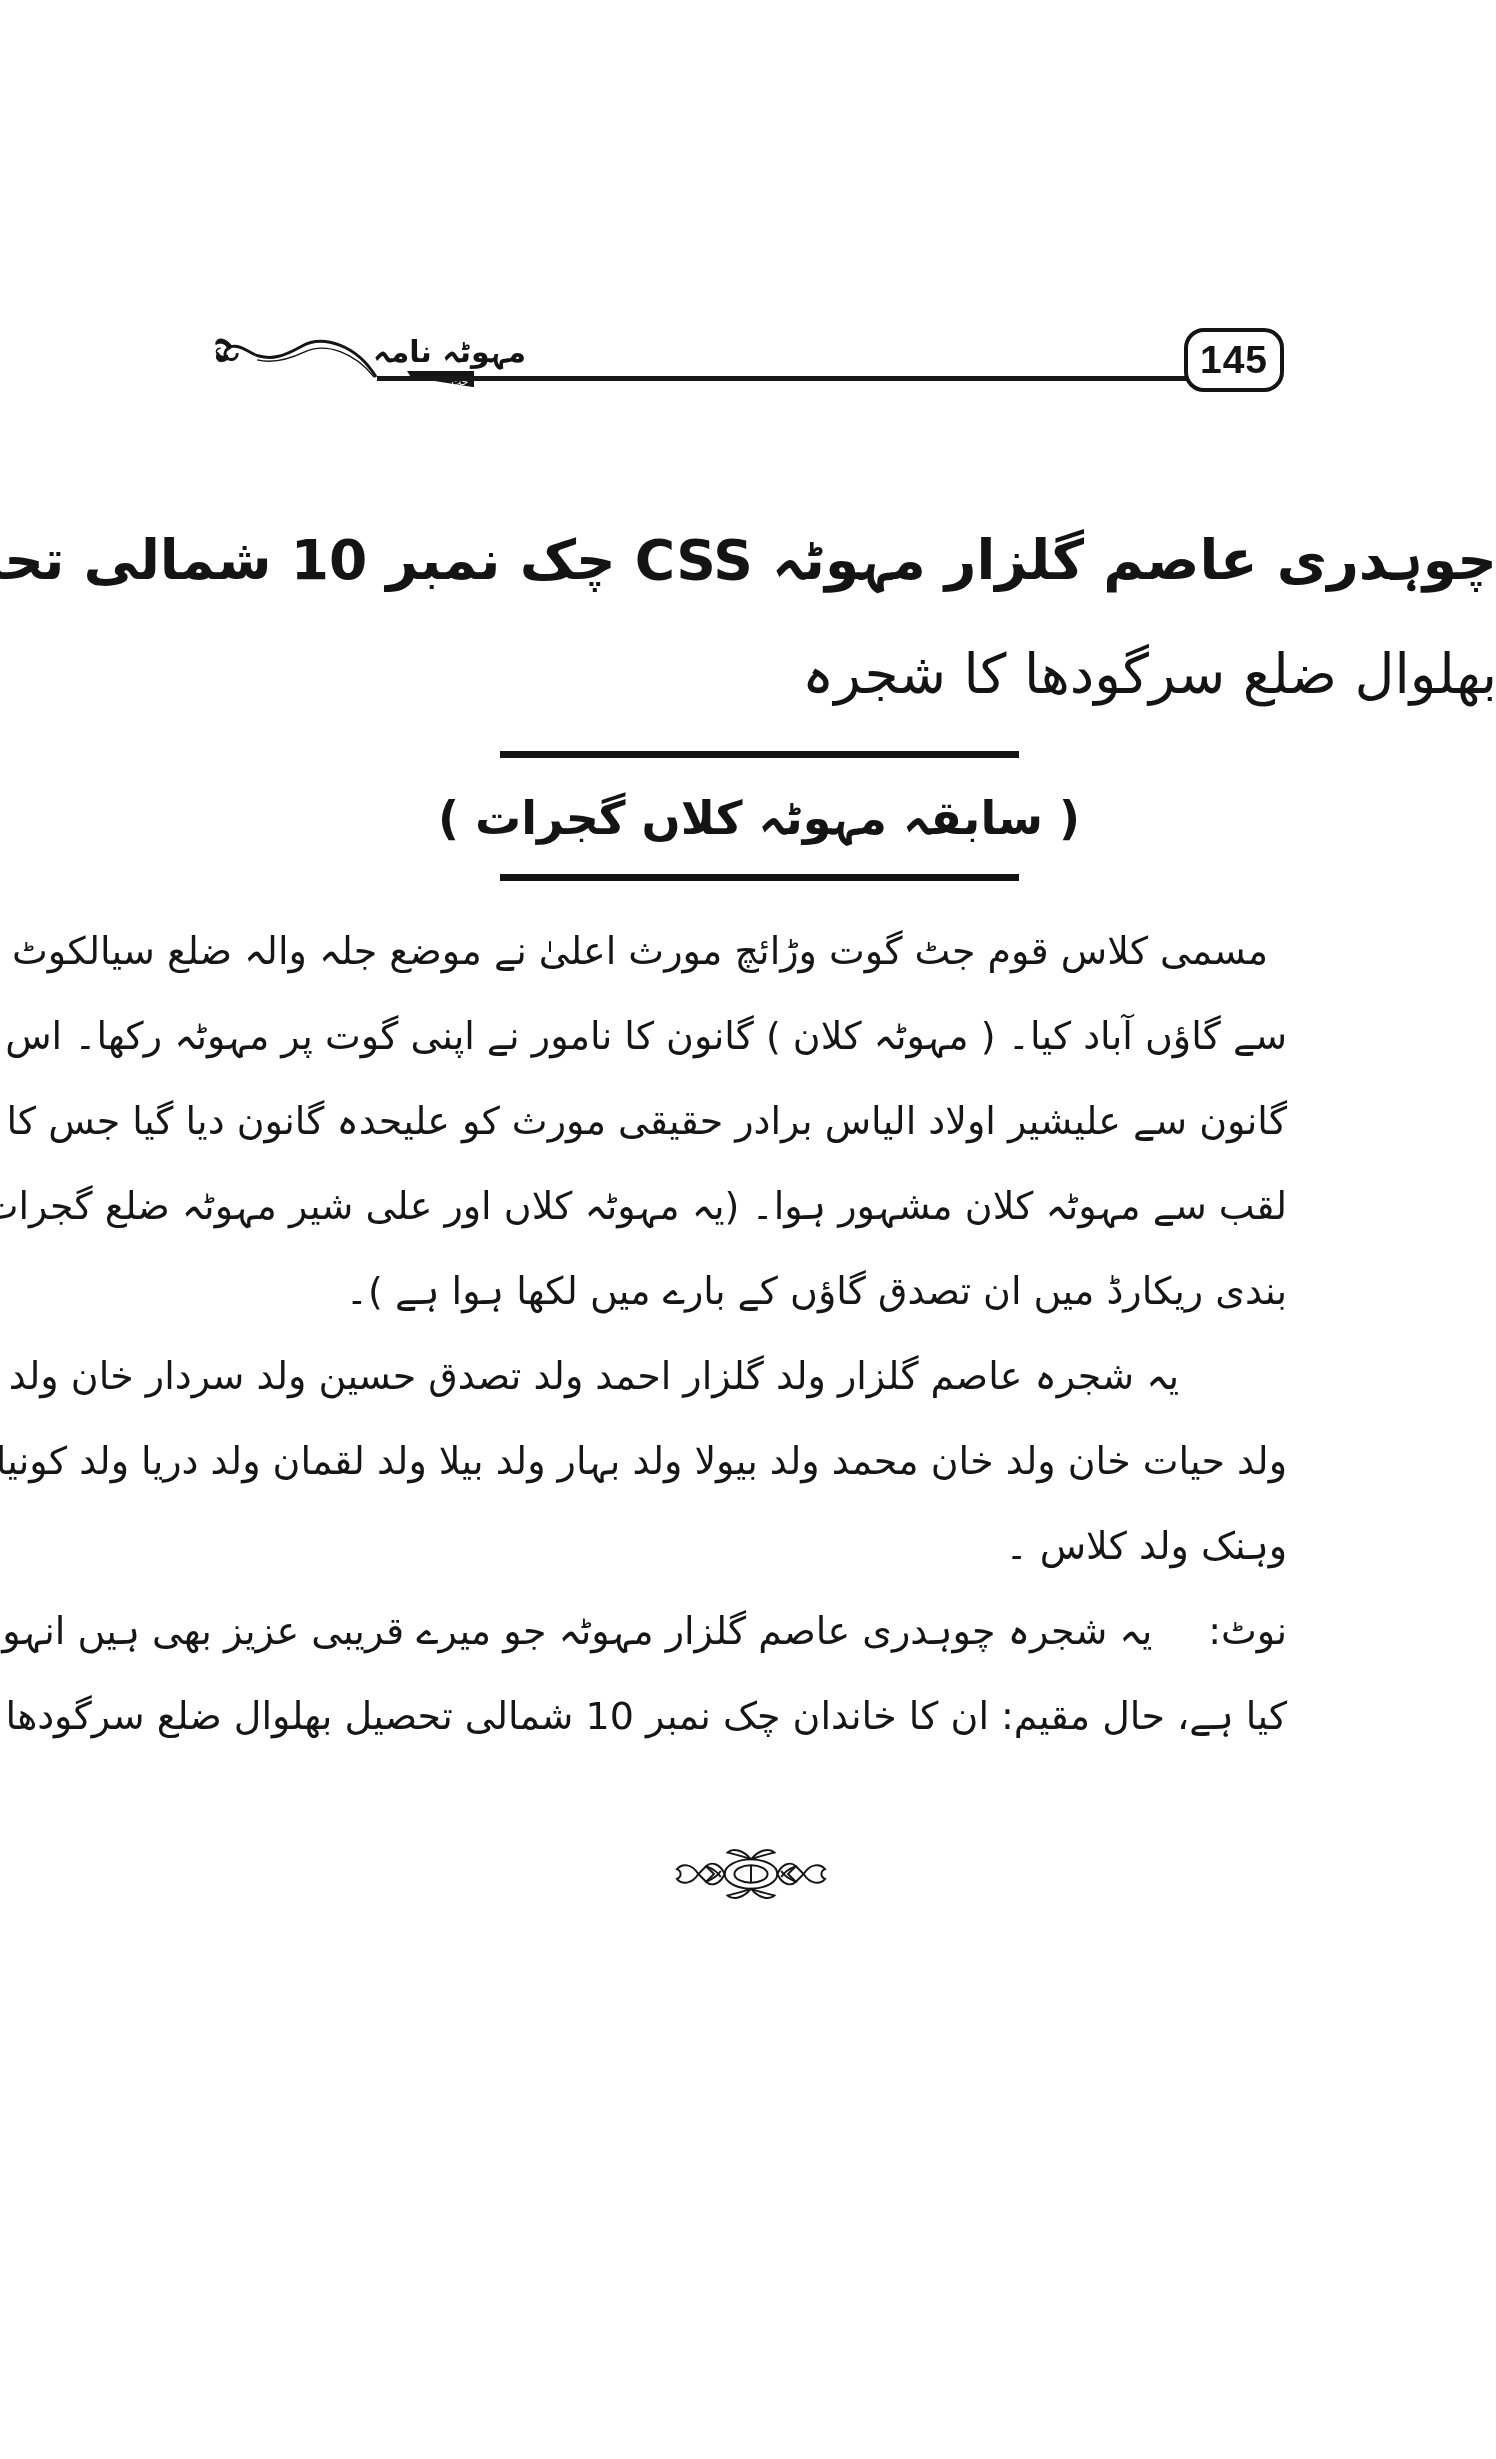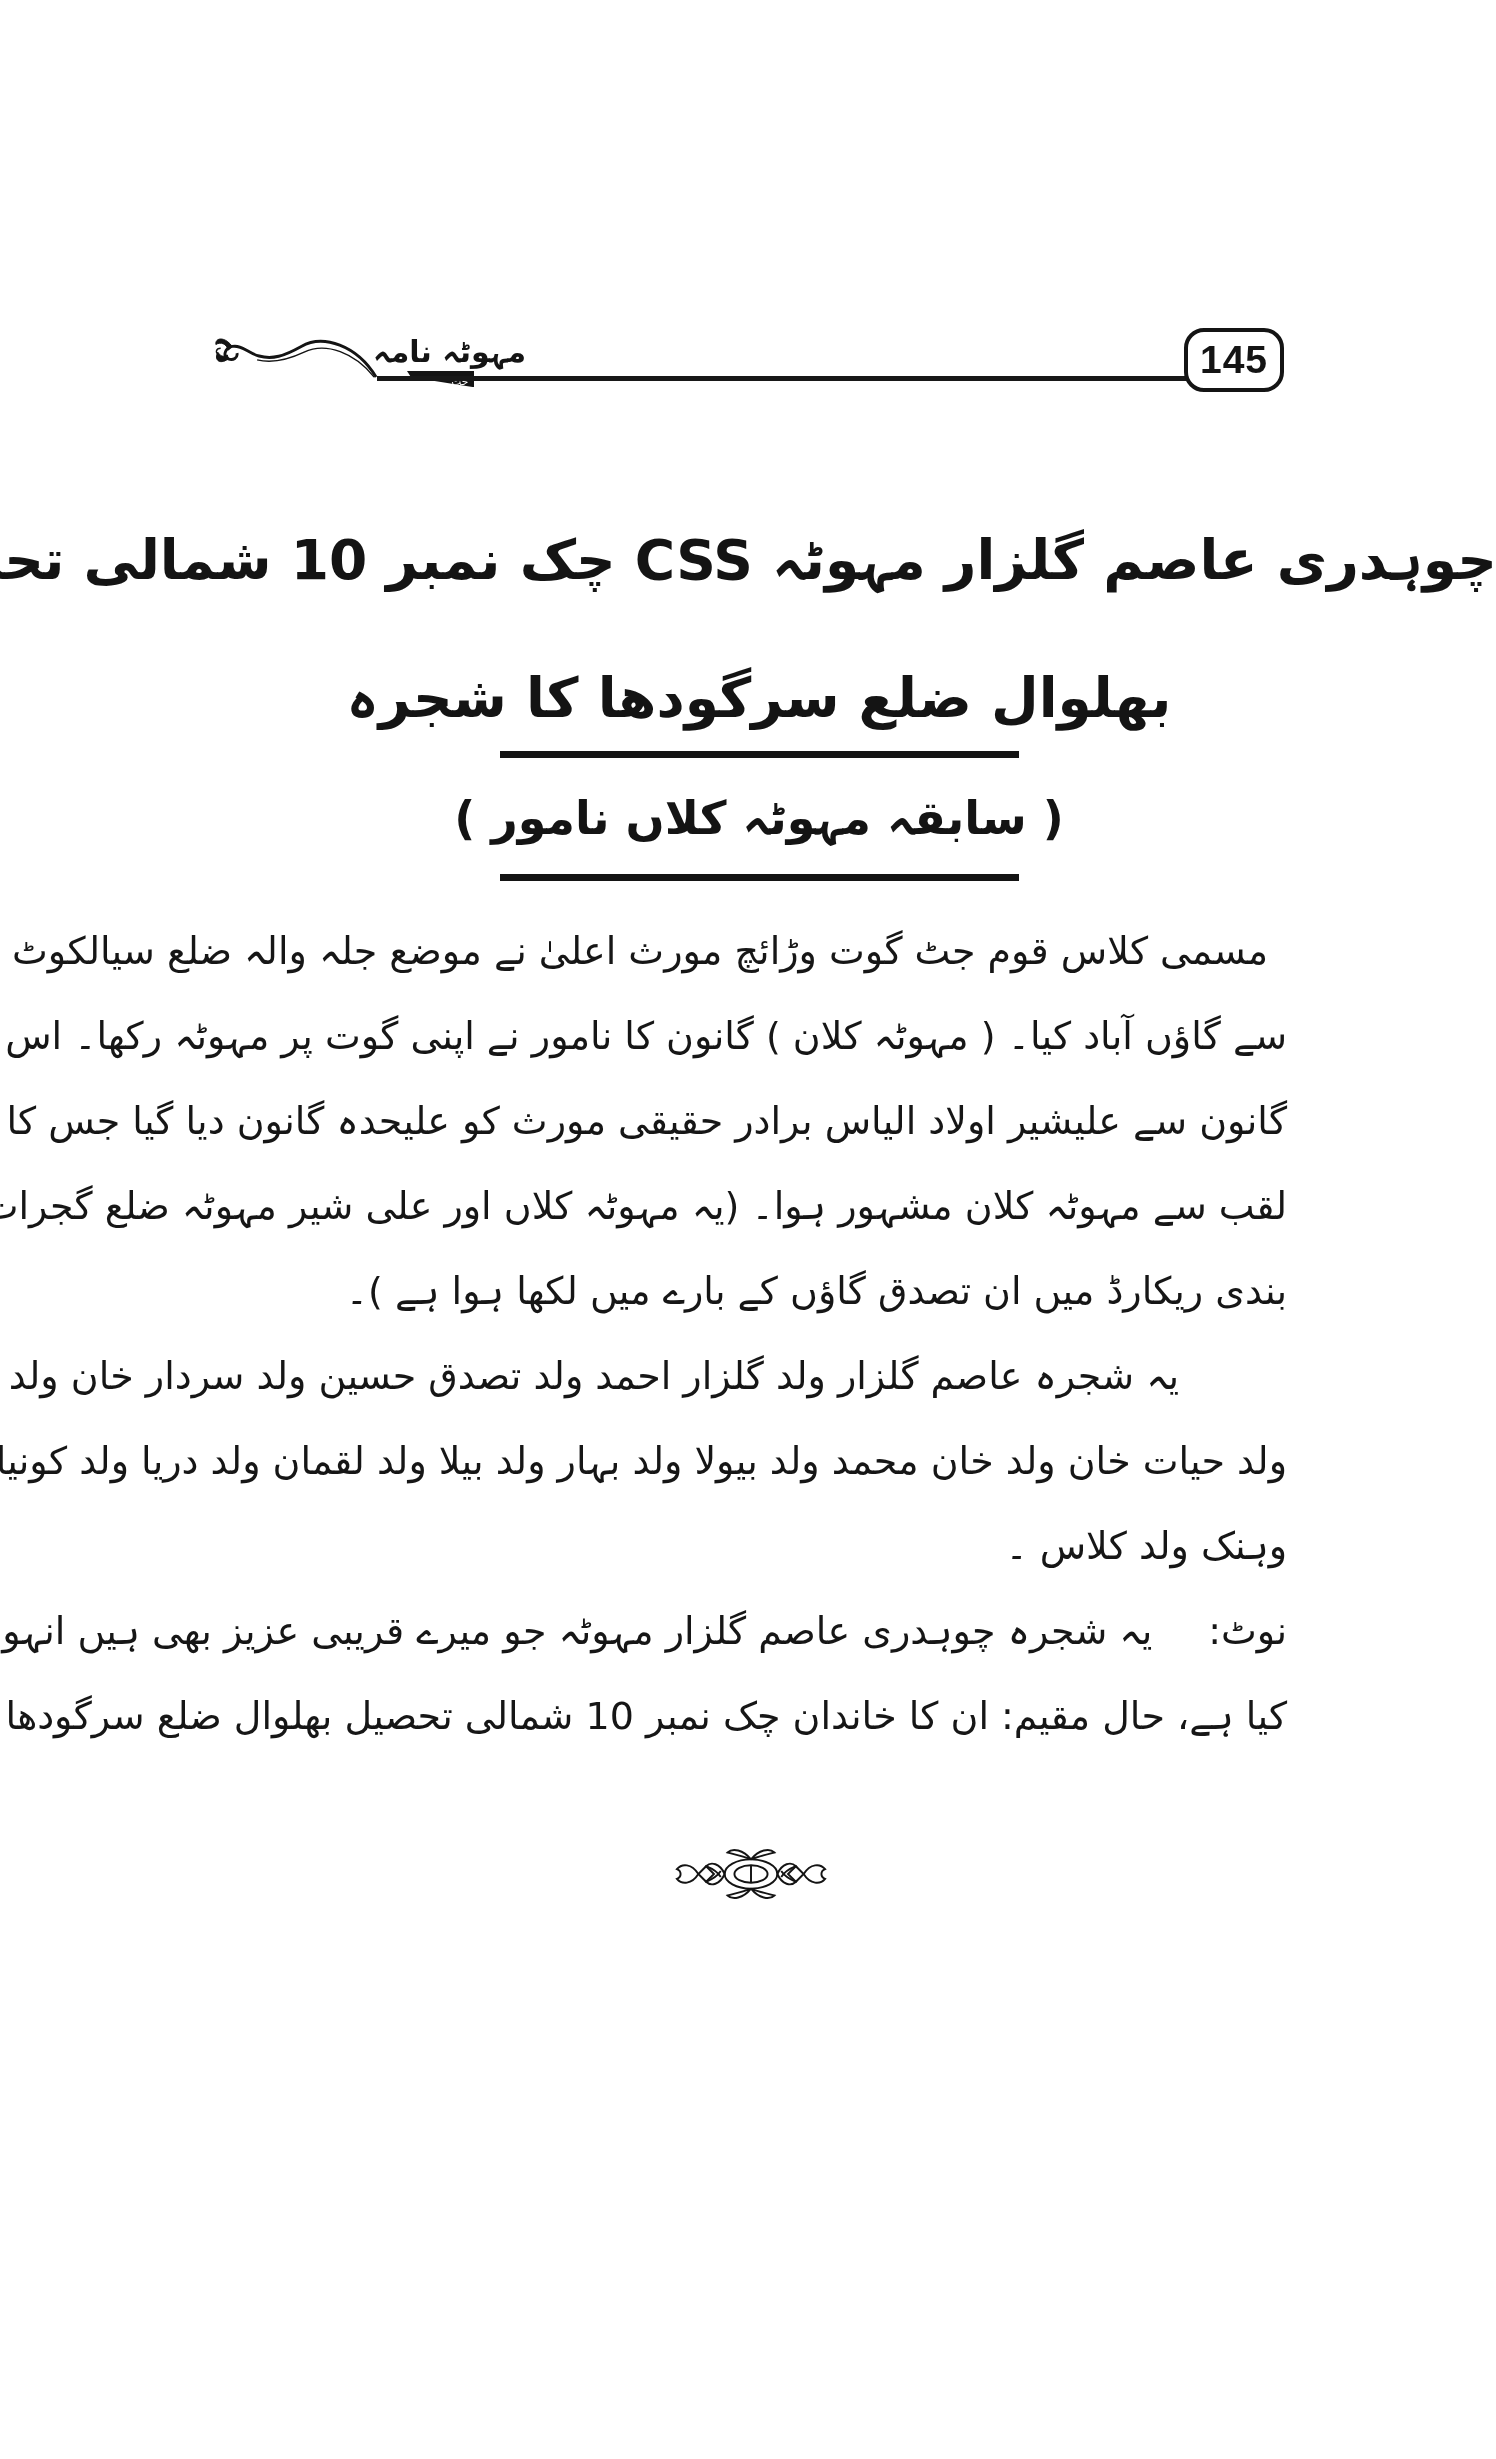--- a/index.html
+++ b/index.html
@@ -34,23 +34,23 @@
     font-family:"Liberation Sans", sans-serif;
     font-size:39px;font-weight:bold;letter-spacing:1px;color:#141414;
   }
   
   .title-1{
     position:absolute;left:21px;top:488px;width:1476px;height:144px;
     direction:rtl;text-align:center;
     font-size:55px;font-weight:bold;line-height:144px;white-space:nowrap;
   }
   .title-2{
-    position:absolute;left:21px;top:638px;width:1476px;height:120px;
-    direction:rtl;text-align:center;
-    font-size:55px;font-weight:bold;line-height:120px;white-space:nowrap;
+    position:absolute;left:21px;top:614px;width:1476px;height:120px;
+    direction:rtl;text-align:right;
+    font-size:55px;font-weight:normal;line-height:120px;white-space:nowrap;
   }
   .rule-1{position:absolute;left:500px;top:751px;width:519px;height:6.7px;background:#141414;}
   .subtitle{
     position:absolute;left:21px;top:763px;width:1476px;height:110px;
     direction:rtl;text-align:center;
     font-size:46px;font-weight:bold;line-height:110px;white-space:nowrap;
   }
   .rule-2{position:absolute;left:500px;top:874px;width:519px;height:6.7px;background:#141414;}
   
   .body-text{
@@ -88,21 +88,21 @@
 
   <div class="hdr-rule"></div>
 
   <div class="page-badge">
     <span>145</span>
   </div>
 
   <div class="title-1">چوہدری عاصم گلزار مہوٹہ CSS چک نمبر 10 شمالی تحصیل</div>
   <div class="title-2">بھلوال ضلع سرگودھا کا شجرہ</div>
   <div class="rule-1"></div>
-  <div class="subtitle">( سابقہ مہوٹہ کلاں نامور )</div>
+  <div class="subtitle">( سابقہ مہوٹہ کلاں گجرات )</div>
   <div class="rule-2"></div>
 
   <div class="body-text">
     <div class="bline indent-sm">مسمی کلاس قوم جٹ گوت وڑائچ مورث اعلیٰ نے موضع جلہ والہ ضلع سیالکوٹ</div>
     <div class="bline">سے گاؤں آباد کیا۔ ( مہوٹہ کلان ) گانون کا نامور نے اپنی گوت پر مہوٹہ رکھا۔ اس</div>
     <div class="bline">گانون سے علیشیر اولاد الیاس برادر حقیقی مورث کو علیحدہ گانون دیا گیا جس کا نام اسی</div>
     <div class="bline">لقب سے مہوٹہ کلان مشہور ہوا۔ (یہ مہوٹہ کلاں اور علی شیر مہوٹہ ضلع گجرات کی پرانے جمع</div>
     <div class="bline last">بندی ریکارڈ میں ان تصدق گاؤں کے بارے میں لکھا ہوا ہے )۔</div>
 
     <div class="bline indent-lg">یہ شجرہ عاصم گلزار ولد گلزار احمد ولد تصدق حسین ولد سردار خان ولد سداوار خان</div>

